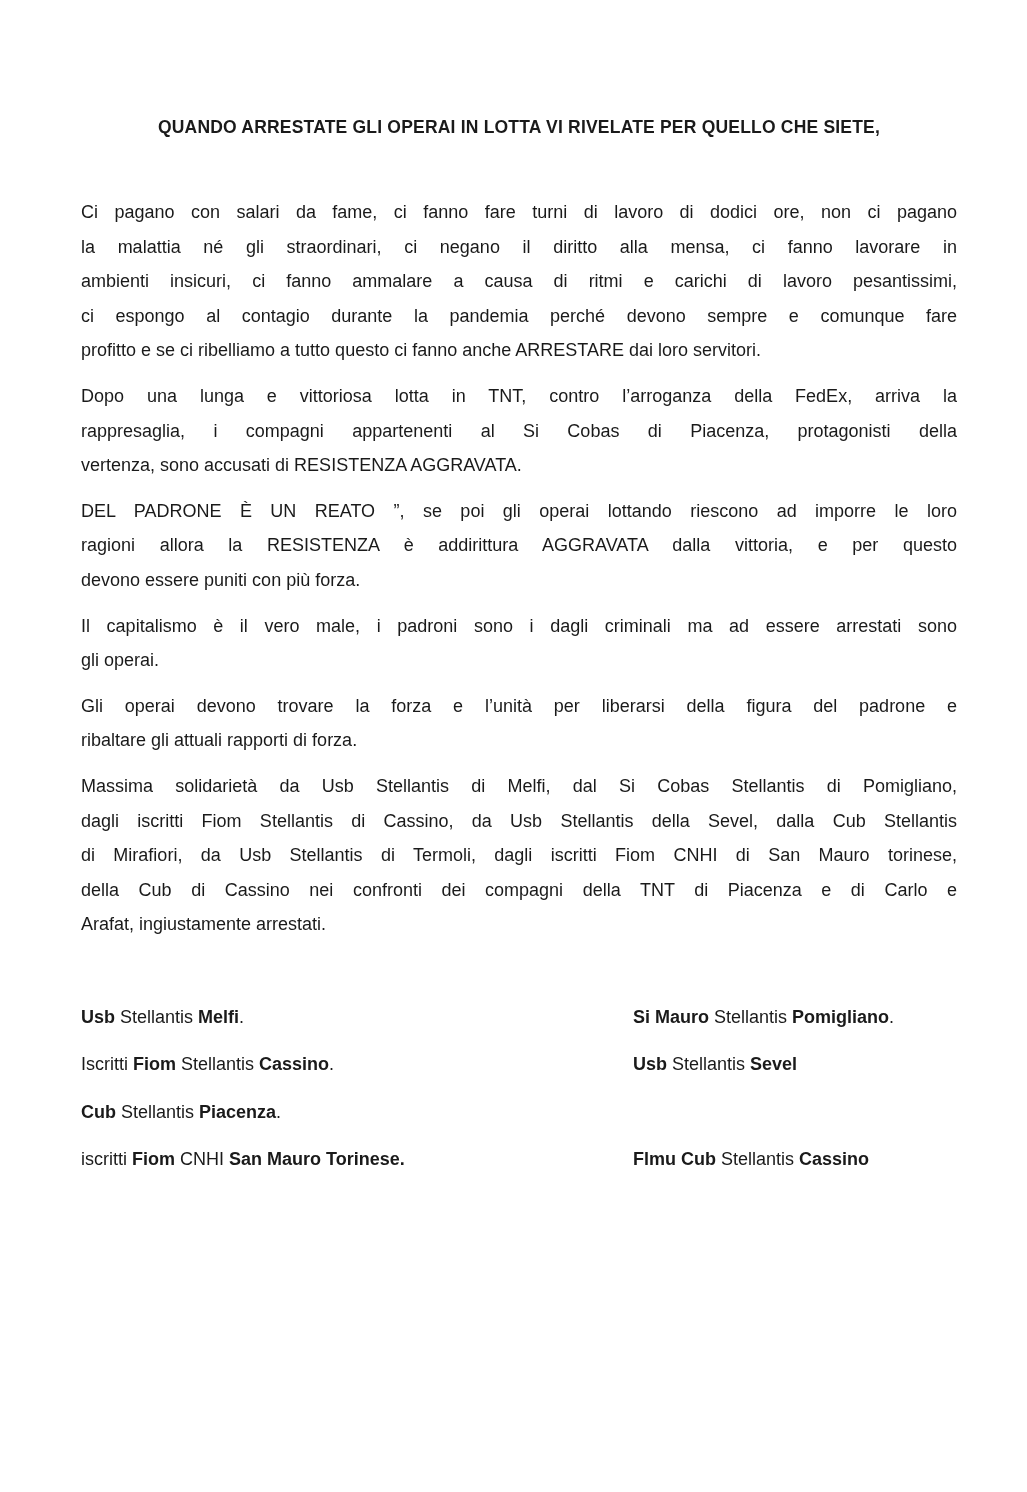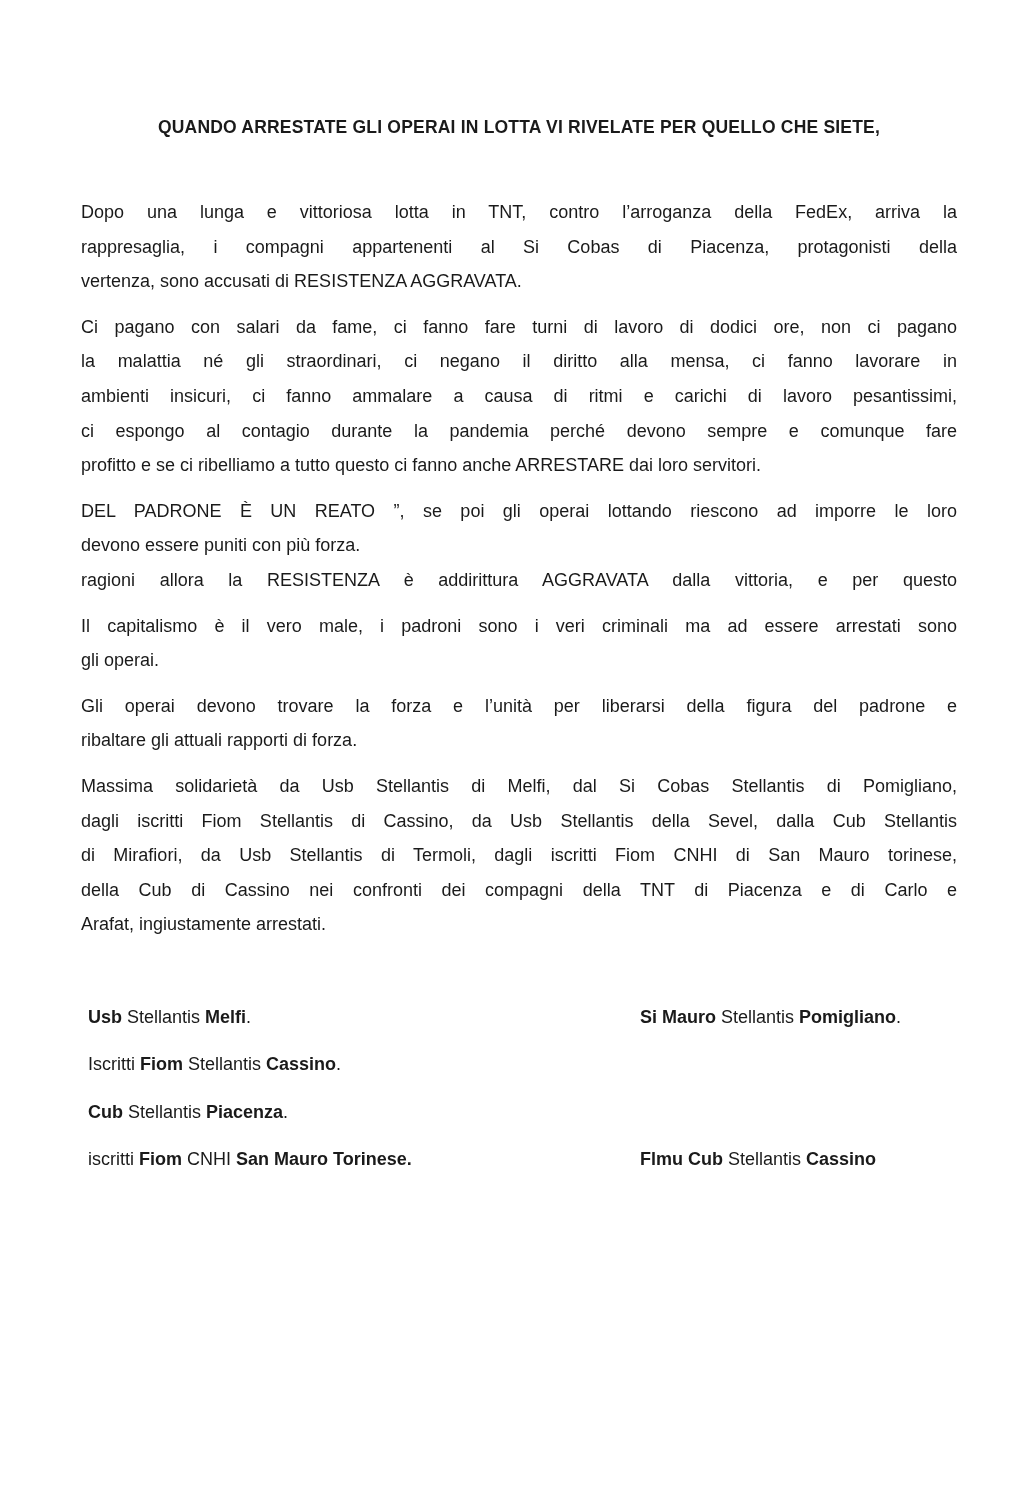--- a/index.html
+++ b/index.html
@@ -51,21 +51,20 @@
   }
   .signature-block {
     margin-top: 61px;
     font-size: 18px;
   }
   .signature-row {
     display: flex;
     align-items: baseline;
     line-height: 28px;
     margin-bottom: 19.5px;
-    margin-left: 7px;
   }
   .signature-cell-left {
     width: 552px;
     flex: 0 0 552px;
   }
   .signature-cell-right {
     flex: 1 1 auto;
   }
   .seg-bold {
     font-weight: bold;
@@ -76,38 +75,38 @@
 
 <div class="page">
   <div class="content">
 
     <div class="title-block">
       <div class="title-line">QUANDO ARRESTATE GLI OPERAI IN LOTTA VI RIVELATE PER QUELLO CHE SIETE,</div>
     </div>
 
     <div class="body-block">
       <div class="paragraph">
-          <div class="line">Dopo una lunga e vittoriosa lotta in TNT, contro l’arroganza della FedEx, arriva la</div>
-          <div class="line">rappresaglia, i compagni appartenenti al Si Cobas di Piacenza, protagonisti della</div>
-          <div class="line last">vertenza, sono accusati di RESISTENZA AGGRAVATA.</div>
-        </div>
-      <div class="paragraph">
           <div class="line">Ci pagano con salari da fame, ci fanno fare turni di lavoro di dodici ore, non ci pagano</div>
           <div class="line">la malattia né gli straordinari, ci negano il diritto alla mensa, ci fanno lavorare in</div>
           <div class="line">ambienti insicuri, ci fanno ammalare a causa di ritmi e carichi di lavoro pesantissimi,</div>
           <div class="line">ci espongo al contagio durante la pandemia perché devono sempre e comunque fare</div>
           <div class="line last">profitto e se ci ribelliamo a tutto questo ci fanno anche ARRESTARE dai loro servitori.</div>
         </div>
       <div class="paragraph">
-          <div class="line">DEL PADRONE È UN REATO ”, se poi gli operai lottando riescono ad imporre le loro</div>
-          <div class="line last">devono essere puniti con più forza.</div>
-          <div class="line">ragioni allora la RESISTENZA è addirittura AGGRAVATA dalla vittoria, e per questo</div>
+          <div class="line">Dopo una lunga e vittoriosa lotta in TNT, contro l’arroganza della FedEx, arriva la</div>
+          <div class="line">rappresaglia, i compagni appartenenti al Si Cobas di Piacenza, protagonisti della</div>
+          <div class="line last">vertenza, sono accusati di RESISTENZA AGGRAVATA.</div>
         </div>
       <div class="paragraph">
-          <div class="line">Il capitalismo è il vero male, i padroni sono i veri criminali ma ad essere arrestati sono</div>
+          <div class="line">DEL PADRONE È UN REATO ”, se poi gli operai lottando riescono ad imporre le loro</div>
+          <div class="line">ragioni allora la RESISTENZA è addirittura AGGRAVATA dalla vittoria, e per questo</div>
+          <div class="line last">devono essere puniti con più forza.</div>
+        </div>
+      <div class="paragraph">
+          <div class="line">Il capitalismo è il vero male, i padroni sono i dagli criminali ma ad essere arrestati sono</div>
           <div class="line last">gli operai.</div>
         </div>
       <div class="paragraph">
           <div class="line">Gli operai devono trovare la forza e l’unità per liberarsi della figura del padrone e</div>
           <div class="line last">ribaltare gli attuali rapporti di forza.</div>
         </div>
       <div class="paragraph">
           <div class="line">Massima solidarietà da Usb Stellantis di Melfi, dal Si Cobas Stellantis di Pomigliano,</div>
           <div class="line">dagli iscritti Fiom Stellantis di Cassino, da Usb Stellantis della Sevel, dalla Cub Stellantis</div>
           <div class="line">di Mirafiori, da Usb Stellantis di Termoli, dagli iscritti Fiom CNHI di San Mauro torinese,</div>
@@ -116,20 +115,21 @@
         </div>
     </div>
 
     <div class="signature-block">
       <div class="signature-row">
         <div class="signature-cell-left"><span class="seg-bold">Usb</span><span> Stellantis </span><span class="seg-bold">Melfi</span><span>.</span></div>
         <div class="signature-cell-right"><span class="seg-bold">Si Mauro</span><span> Stellantis </span><span class="seg-bold">Pomigliano</span><span>.</span></div>
       </div>
       <div class="signature-row">
         <div class="signature-cell-left"><span>Iscritti </span><span class="seg-bold">Fiom</span><span> Stellantis </span><span class="seg-bold">Cassino</span><span>.</span></div>
+        <div class="signature-cell-right"><span class="seg-bold">Usb</span><span> Stellantis </span><span class="seg-bold">Sevel</span></div>
       </div>
       <div class="signature-row">
         <div class="signature-cell-left"><span class="seg-bold">Cub</span><span> Stellantis </span><span class="seg-bold">Piacenza</span><span>.</span></div>
       </div>
       <div class="signature-row">
         <div class="signature-cell-left"><span>iscritti </span><span class="seg-bold">Fiom</span><span> CNHI </span><span class="seg-bold">San Mauro Torinese.</span></div>
         <div class="signature-cell-right"><span class="seg-bold">Flmu Cub</span><span> Stellantis </span><span class="seg-bold">Cassino</span></div>
       </div>
     </div>
 

